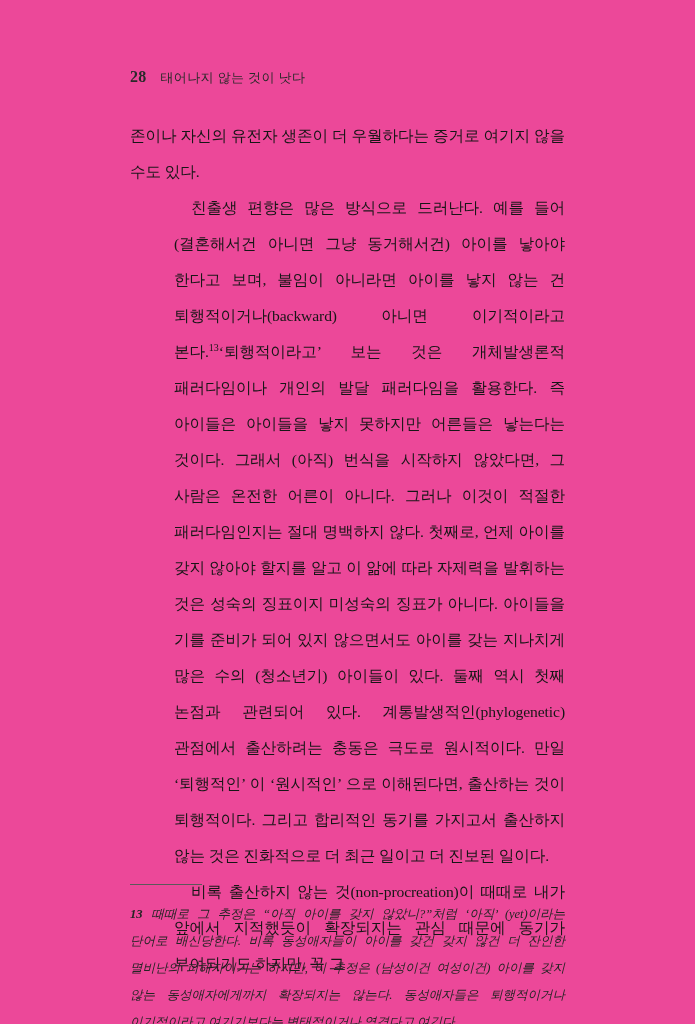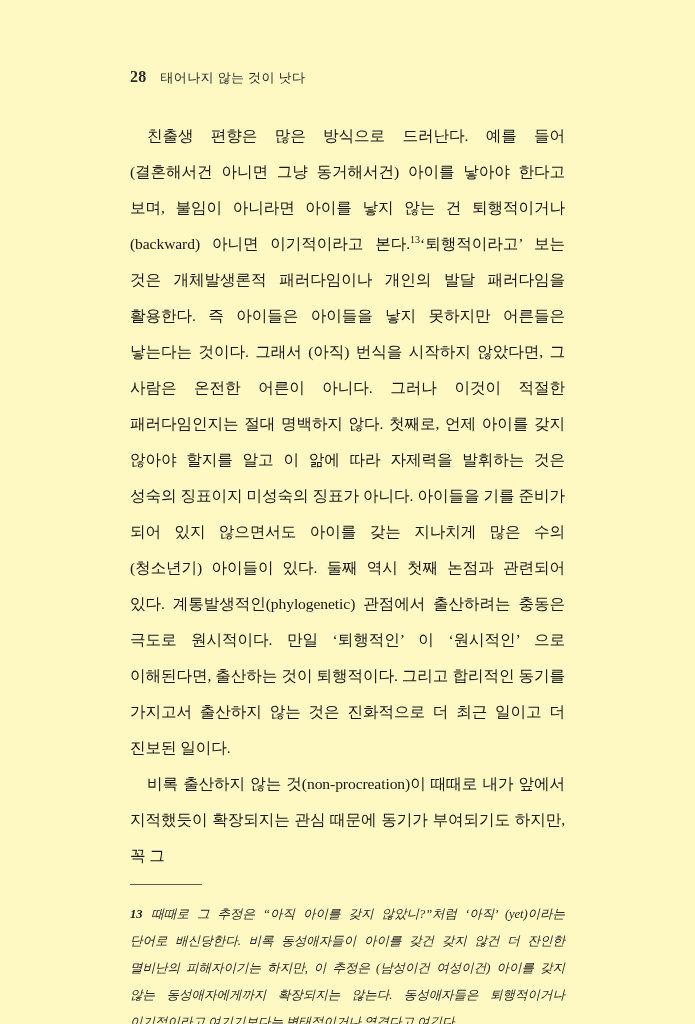--- a/index.html
+++ b/index.html
@@ -13,21 +13,21 @@
     font-family: "Liberation Serif", "DejaVu Serif", serif;
     color: #1c1c1c;
     overflow: hidden;
   }
   .page {
     position: relative;
     width: 695px;
     height: 1024px;
     box-sizing: border-box;
     padding: 0;
-    background: #fef9c3;
+    background: #ec4899;
   }
   .header {
     position: absolute;
     top: 68px;
     left: 130px;
     right: 130px;
     display: flex;
     align-items: baseline;
     gap: 14px;
     font-size: 15.5px;
@@ -53,20 +53,21 @@
     font-size: 15.6px;
     line-height: 36px;
     text-align: justify;
     text-justify: inter-character;
     letter-spacing: -0.1px;
     word-break: keep-all;
     color: #161616;
   }
   p.para.indent {
     text-indent: 17px;
+    margin-left: 44px;
   }
   sup.fn {
     font-size: 10px;
     vertical-align: super;
     line-height: 0;
     letter-spacing: 0;
   }
   .footnote-area {
     position: absolute;
     left: 130px;
@@ -98,20 +99,21 @@
 <body>
 
 <div class="page">
 
   <div class="header">
     <span class="folio">28</span>
     <span class="running-title">태어나지 않는 것이 낫다</span>
   </div>
 
   <div class="body-col">
+    <p class="para">존이나 자신의 유전자 생존이 더 우월하다는 증거로 여기지 않을 수도 있다.</p>
     <p class="para indent"><span>친출생 편향은 많은 방식으로 드러난다. 예를 들어 (결혼해서건 아니면 그냥 동거해서건) 아이를 낳아야 한다고 보며, 불임이 아니라면 아이를 낳지 않는 건 퇴행적이거나(backward) 아니면 이기적이라고 본다.</span><sup class="fn">13</sup><span>‘퇴행적이라고’ 보는 것은 개체발생론적 패러다임이나 개인의 발달 패러다임을 활용한다. 즉 아이들은 아이들을 낳지 못하지만 어른들은 낳는다는 것이다. 그래서 (아직) 번식을 시작하지 않았다면, 그 사람은 온전한 어른이 아니다. 그러나 이것이 적절한 패러다임인지는 절대 명백하지 않다. 첫째로, 언제 아이를 갖지 않아야 할지를 알고 이 앎에 따라 자제력을 발휘하는 것은 성숙의 징표이지 미성숙의 징표가 아니다. 아이들을 기를 준비가 되어 있지 않으면서도 아이를 갖는 지나치게 많은 수의 (청소년기) 아이들이 있다. 둘째 역시 첫째 논점과 관련되어 있다. 계통발생적인(phylogenetic) 관점에서 출산하려는 충동은 극도로 원시적이다. 만일 ‘퇴행적인’ 이 ‘원시적인’ 으로 이해된다면, 출산하는 것이 퇴행적이다. 그리고 합리적인 동기를 가지고서 출산하지 않는 것은 진화적으로 더 최근 일이고 더 진보된 일이다.</span></p>
     <p class="para indent">비록 출산하지 않는 것(non-procreation)이 때때로 내가 앞에서 지적했듯이 확장되지는 관심 때문에 동기가 부여되기도 하지만, 꼭 그</p>
   </div>
 
   <div class="footnote-area">
     <div class="fn-rule"></div>
     <div class="fn-body">
       <span class="fn-num">13</span><span>때때로 그 추정은 “아직 아이를 갖지 않았니?”처럼 ‘아직’ (yet)이라는 단어로 배신당한다. 비록 동성애자들이 아이를 갖건 갖지 않건 더 잔인한 멸비난의 피해자이기는 하지만, 이 추정은 (남성이건 여성이건) 아이를 갖지 않는 동성애자에게까지 확장되지는 않는다. 동성애자들은 퇴행적이거나 이기적이라고 여기기보다는 변태적이거나 역겹다고 여긴다.</span>
     </div>
   </div>

